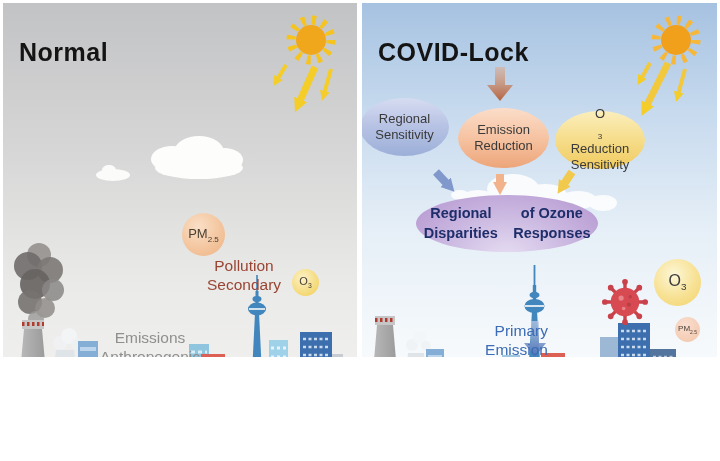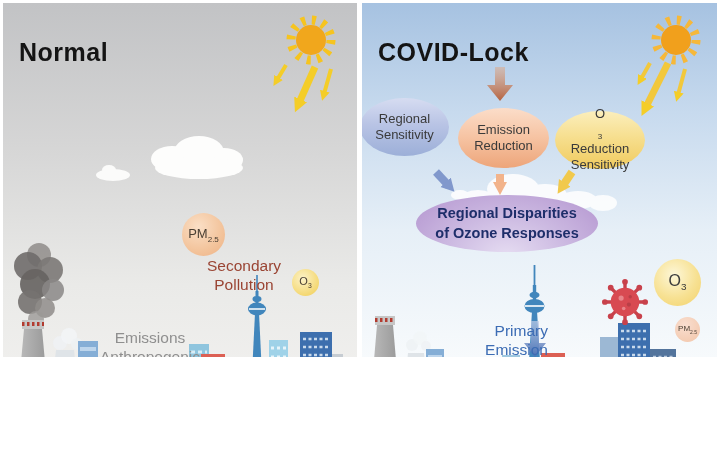--- a/index.html
+++ b/index.html
@@ -29,21 +29,21 @@
     align-items:center;justify-content:center;text-align:center;font-size:13px;line-height:1.25;
     color:#3a3a3a;}
   .factor span{display:block;}
   .f-met{left:-2px;top:95px;width:89px;height:58px;
     background:linear-gradient(180deg,#d6dcf1 0%,#b9c4e5 45%,#9cafd8 100%);}
   .f-emi{left:96px;top:105px;width:91px;height:60px;
     background:linear-gradient(180deg,#fbddc9 0%,#f6c3a2 50%,#eda57a 100%);}
   .f-sen{left:193px;top:108px;width:90px;height:58px;
     background:linear-gradient(180deg,#fbeebc 0%,#f6dd8a 50%,#f0ca5e 100%);}
   .outcome{left:54px;top:192px;width:182px;height:57px;position:absolute;z-index:2;
-    border-radius:50%;display:flex;flex-direction:column;align-items:center;justify-content:center;
+    border-radius:50%;display:flex;flex-direction:row;align-items:center;justify-content:center;
     text-align:center;font-size:14.5px;font-weight:bold;line-height:1.35;color:#1e2e6a;
     background:radial-gradient(ellipse at 50% 108%,#e6ddf2 0%,#cdbbe2 45%,#b394cf 100%);}
   .outcome span{display:block;}
   .o3-right{left:292px;top:256px;width:47px;height:47px;font-size:16px;color:#3c3c3c;
     background:radial-gradient(circle at 42% 34%,#fdf7d8 0%,#f7e193 55%,#f2d169 100%);}
   .pm-right{left:313px;top:314px;width:25px;height:25px;font-size:8px;
     background:radial-gradient(circle at 40% 32%,#f9ded0 0%,#f2c5a8 100%);}
   .primary-label{left:82px;top:319px;width:104px;text-align:right;font-size:15.5px;
     line-height:1.22;color:#3c6cb4;}
   .line{display:block;}
@@ -231,22 +231,22 @@
       <rect x="0" y="425" width="354" height="30" fill="#68a54e"></rect>
     </svg>
 
     <h2 class="panel-title">Normal</h2>
 
     <div class="bubble pm-left">
       <span><span>PM</span><sub>2.5</sub></span>
     </div>
 
     <div class="overlay sec-label">
+      <span class="line">Pollution</span>
       <span class="line">Secondary</span>
-      <span class="line">Pollution</span>
     </div>
 
     <div class="bubble o3-left">
       <span><span>O</span><sub>3</sub></span>
     </div>
 
     <div class="overlay anthro-label">
       <span class="line">Emissions</span>
       <span class="line">Anthropogenic</span>
     </div>

